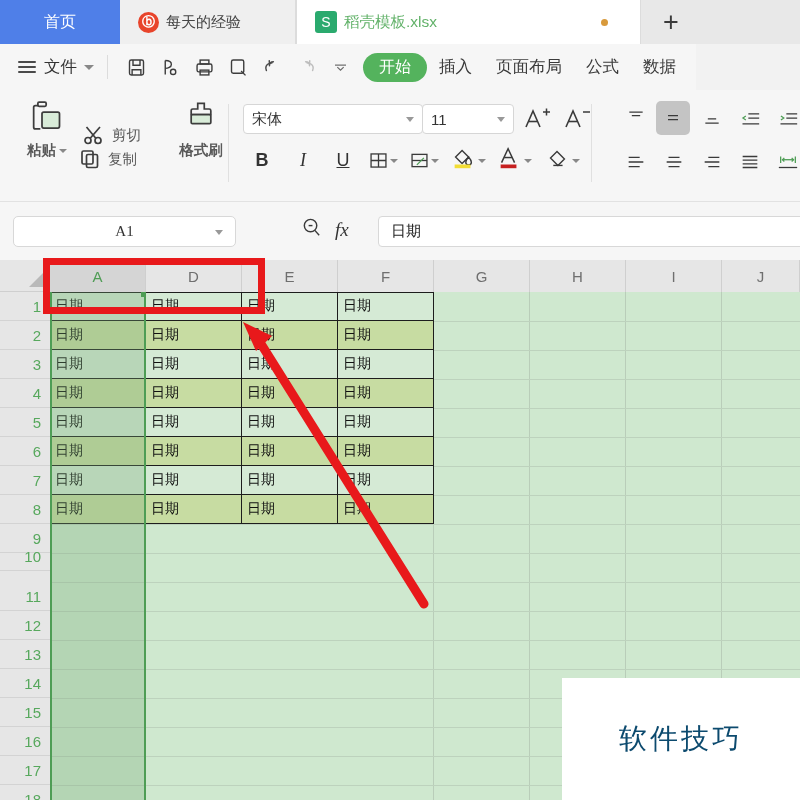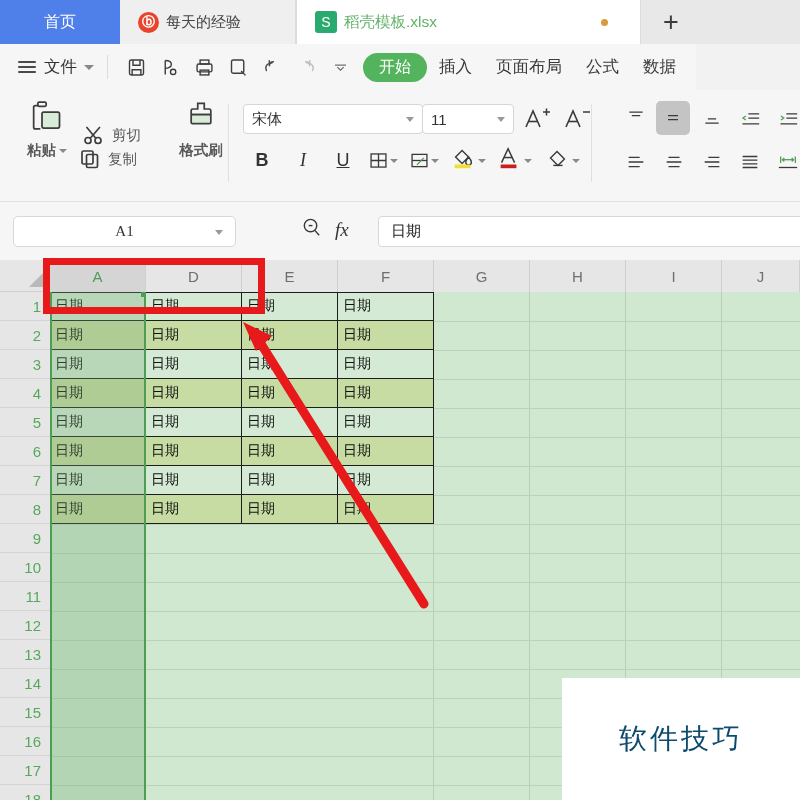--- a/index.html
+++ b/index.html
@@ -529,21 +529,21 @@
     <div class="rowhead">
       <div class="rh rh-hl" style="top:0px;">1</div>
       <div class="rh rh-hl" style="top:29px;">2</div>
       <div class="rh rh-hl" style="top:58px;">3</div>
       <div class="rh rh-hl" style="top:87px;">4</div>
       <div class="rh rh-hl" style="top:116px;">5</div>
       <div class="rh rh-hl" style="top:145px;">6</div>
       <div class="rh rh-hl" style="top:174px;">7</div>
       <div class="rh rh-hl" style="top:203px;">8</div>
       <div class="rh rh-hl" style="top:232px;">9</div>
-      <div class="rh rh-hl" style="top:261px;padding-left:14px;">10</div>
+      <div class="rh rh-hl" style="top:250px;padding-left:14px;">10</div>
       <div class="rh rh-hl" style="top:290px;">11</div>
       <div class="rh rh-hl" style="top:319px;">12</div>
       <div class="rh rh-hl" style="top:348px;">13</div>
       <div class="rh rh-hl" style="top:377px;">14</div>
       <div class="rh rh-hl" style="top:406px;">15</div>
       <div class="rh rh-hl" style="top:435px;">16</div>
       <div class="rh rh-hl" style="top:464px;">17</div>
       <div class="rh rh-hl" style="top:493px;">18</div>
     </div>
 

